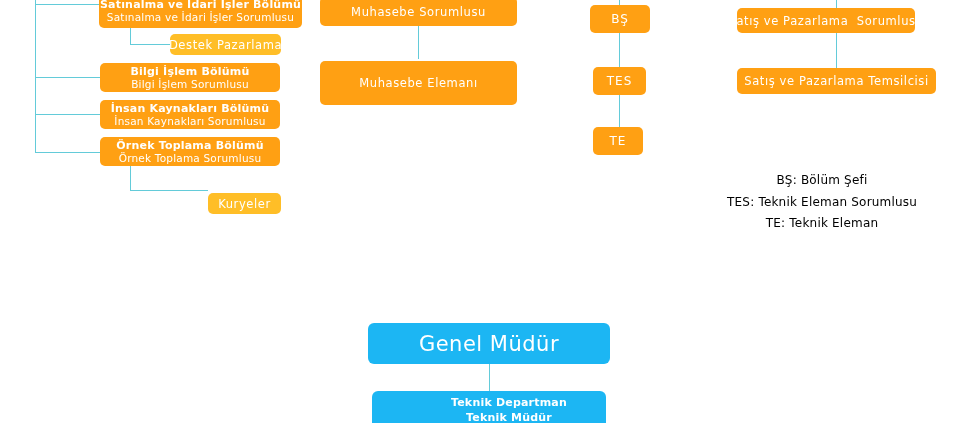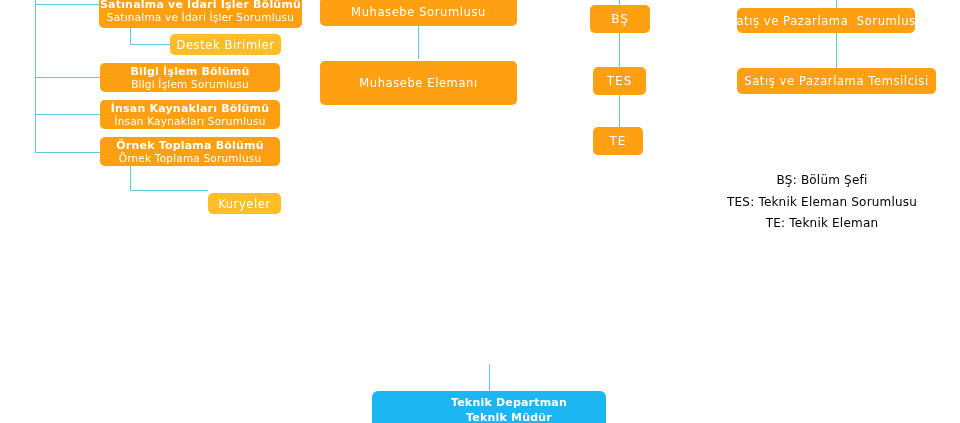--- a/index.html
+++ b/index.html
@@ -47,21 +47,21 @@
   <div class="line" style="left:836px;top:0;width:1px;height:8px"></div>
   <div class="line" style="left:836px;top:33px;width:1px;height:35px"></div>
   <div class="line" style="left:489px;top:364px;width:1px;height:27px"></div>
 
   <div class="box" style="left:99px;top:-7px;width:203px;height:35px">
     <div class="t">Satınalma ve İdari İşler Bölümü</div>
     <div class="s">Satınalma ve İdari İşler Sorumlusu</div>
   </div>
 
   <div class="box light" style="left:170px;top:34px;width:111px;height:21px">
-    <div class="l">Destek Birimler</div>
+    <div class="l">Destek Pazarlama</div>
   </div>
 
   <div class="box" style="left:100px;top:63px;width:180px;height:29px">
     <div class="t">Bilgi İşlem Bölümü</div>
     <div class="s">Bilgi İşlem Sorumlusu</div>
   </div>
 
   <div class="box" style="left:100px;top:100px;width:180px;height:29px">
     <div class="t">İnsan Kaynakları Bölümü</div>
     <div class="s">İnsan Kaynakları Sorumlusu</div>
@@ -103,19 +103,22 @@
   <div class="box" style="left:737px;top:68px;width:199px;height:26px">
     <div class="l">Satış ve Pazarlama Temsilcisi</div>
   </div>
 
   <div class="legend">
     <div class="legend-item">BŞ: Bölüm Şefi</div>
     <div class="legend-item">TES: Teknik Eleman Sorumlusu</div>
     <div class="legend-item">TE: Teknik Eleman</div>
   </div>
 
+  <div class="box cyan" style="left:368px;top:323px;width:242px;height:41px">
+    <div class="gm-label">Genel Müdür</div>
+  </div>
 
   <div class="box cyan td" style="left:372px;top:391px;width:234px;height:44px">
     <div class="b">Teknik Departman</div>
     <div class="b">Teknik Müdür</div>
   </div>
 
 </div>
 
 </body></html>

